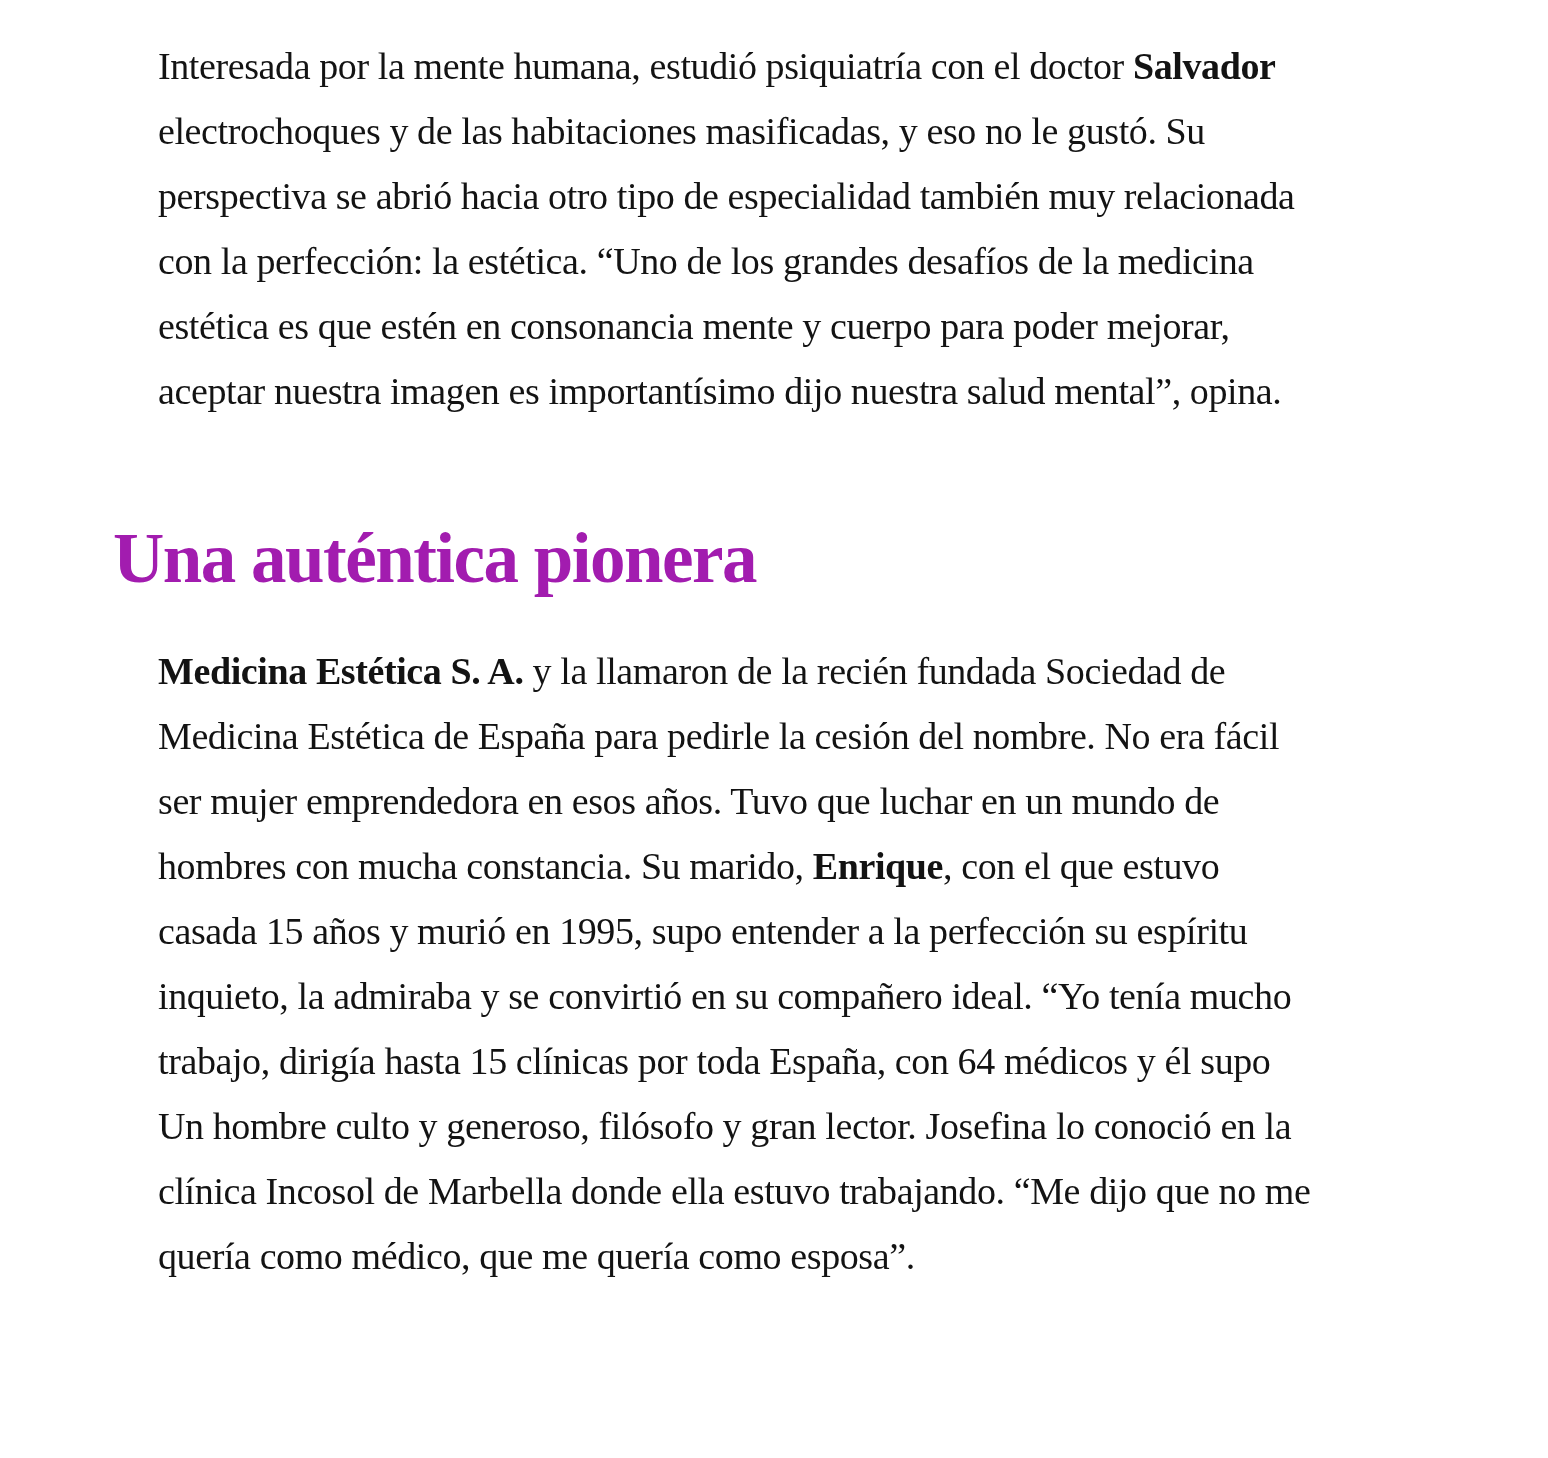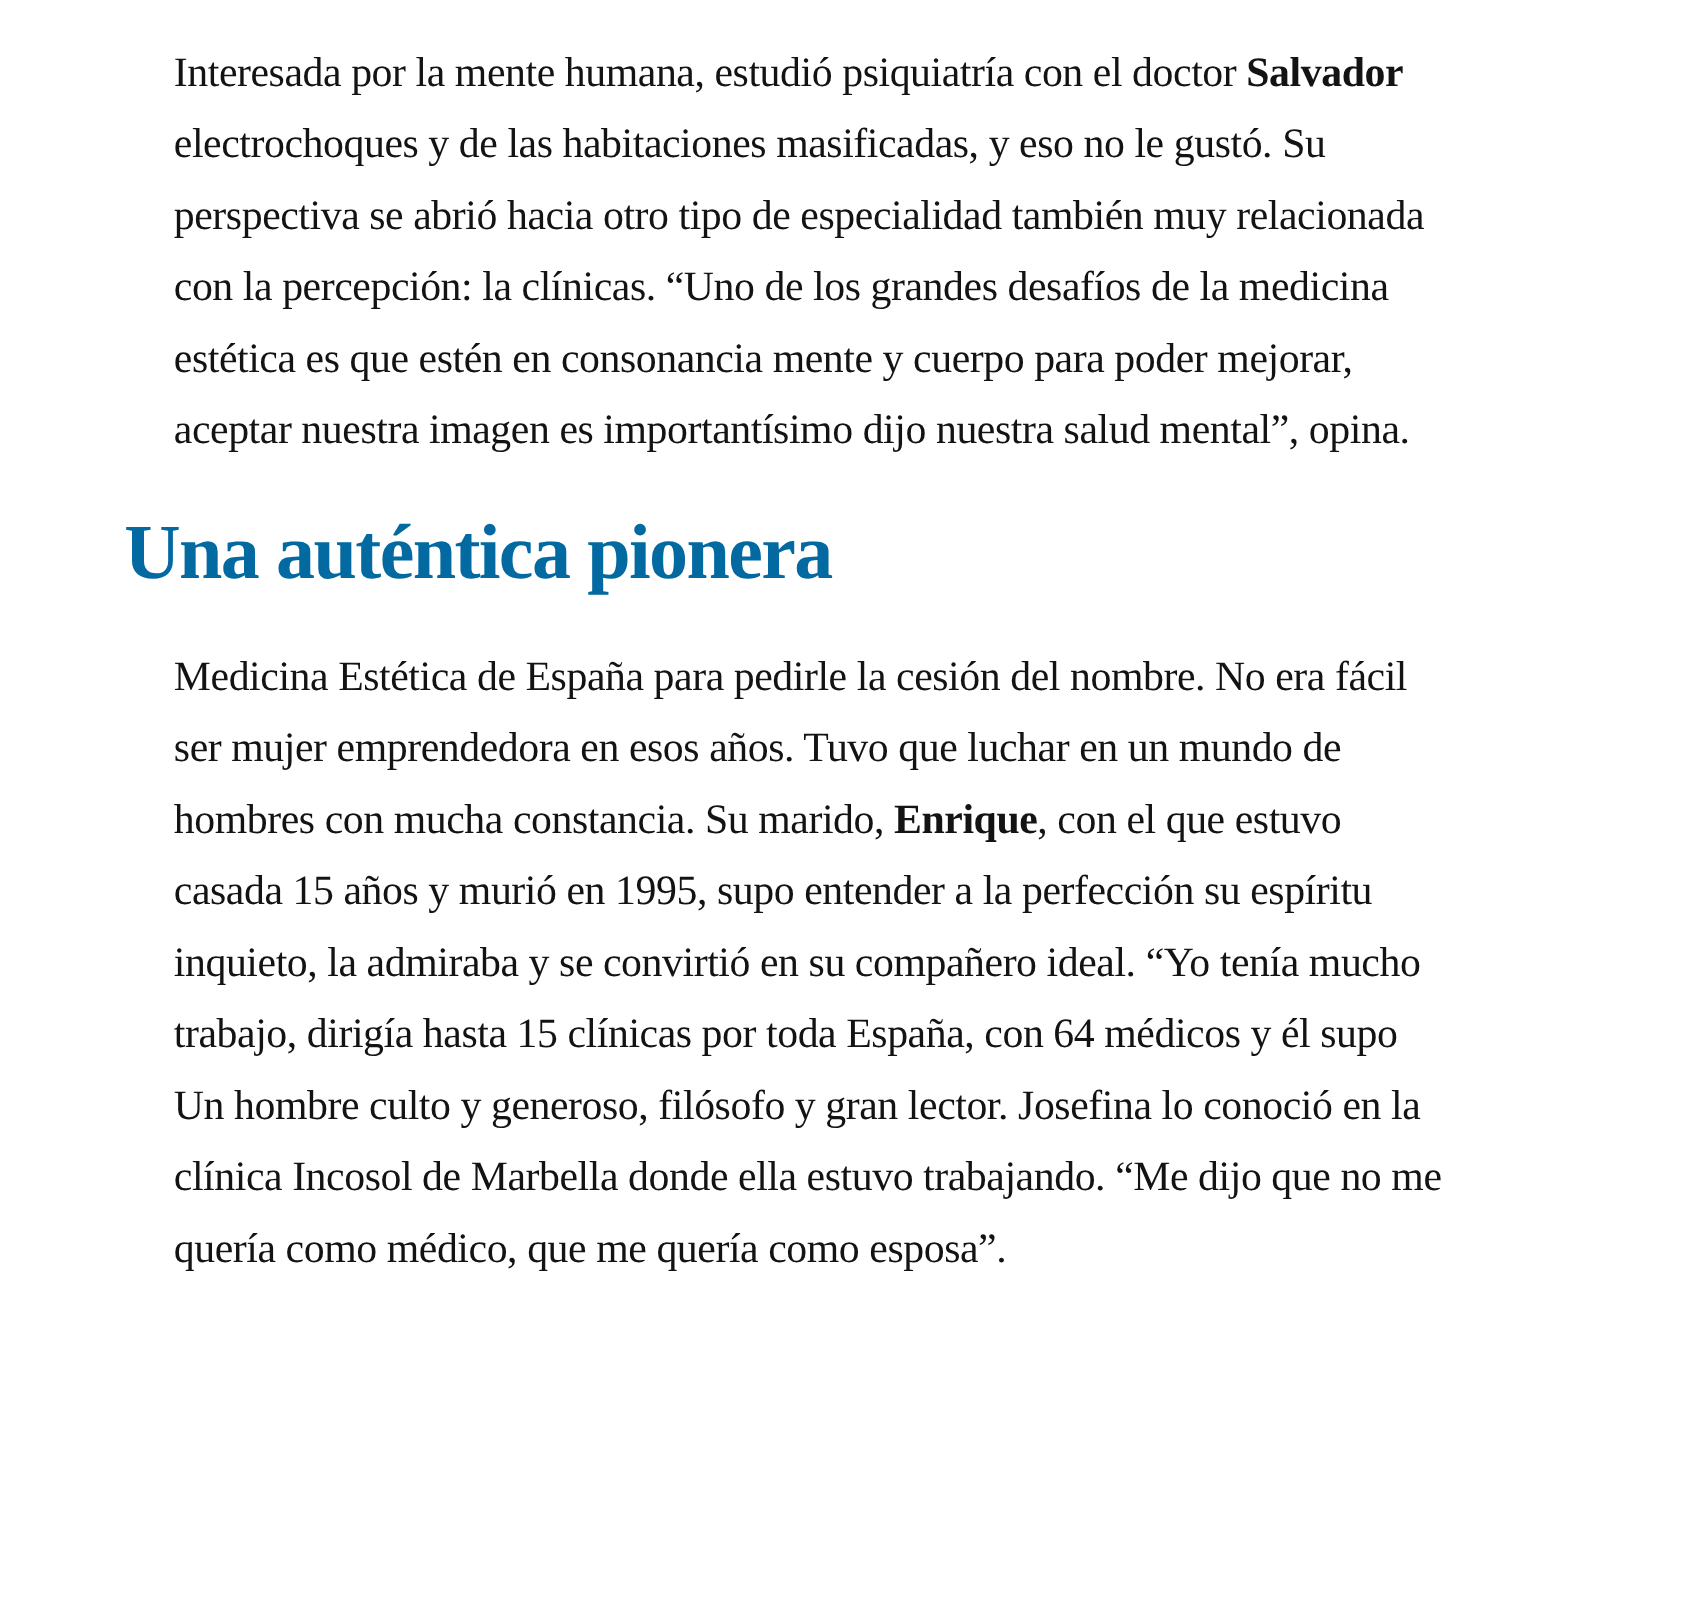--- a/index.html
+++ b/index.html
@@ -25,45 +25,46 @@
     letter-spacing: -0.4px;
   }
   .para b {
     font-weight: 700;
   }
   .line {
     display: block;
     white-space: nowrap;
   }
   .section-heading {
-    margin: 40px 0 42px 0;
+    margin: 96px 0 42px 0;
     font-size: 71px;
     line-height: 77px;
     font-weight: 700;
     letter-spacing: -1.5px;
-    color: #0369a1;
+    color: #a21caf;
     white-space: nowrap;
   }
 </style>
 </head>
 <body>
 
 <main class="article">
   <p class="para">
       <span class="line">Interesada por la mente humana, estudió psiquiatría con el doctor <b>Salvador</b></span>
       <span class="line">electrochoques y de las habitaciones masificadas, y eso no le gustó. Su</span>
       <span class="line">perspectiva se abrió hacia otro tipo de especialidad también muy relacionada</span>
-      <span class="line">con la percepción: la clínicas. “Uno de los grandes desafíos de la medicina</span>
+      <span class="line">con la perfección: la estética. “Uno de los grandes desafíos de la medicina</span>
       <span class="line">estética es que estén en consonancia mente y cuerpo para poder mejorar,</span>
       <span class="line">aceptar nuestra imagen es importantísimo dijo nuestra salud mental”, opina.</span>
     </p>
 
   <h2 class="section-heading">Una auténtica pionera</h2>
 
   <p class="para">
+      <span class="line"><b>Medicina Estética S. A.</b> y la llamaron de la recién fundada Sociedad de</span>
       <span class="line">Medicina Estética de España para pedirle la cesión del nombre. No era fácil</span>
       <span class="line">ser mujer emprendedora en esos años. Tuvo que luchar en un mundo de</span>
       <span class="line">hombres con mucha constancia. Su marido, <b>Enrique</b>, con el que estuvo</span>
       <span class="line">casada 15 años y murió en 1995, supo entender a la perfección su espíritu</span>
       <span class="line">inquieto, la admiraba y se convirtió en su compañero ideal. “Yo tenía mucho</span>
       <span class="line">trabajo, dirigía hasta 15 clínicas por toda España, con 64 médicos y él supo</span>
       <span class="line">Un hombre culto y generoso, filósofo y gran lector. Josefina lo conoció en la</span>
       <span class="line">clínica Incosol de Marbella donde ella estuvo trabajando. “Me dijo que no me</span>
       <span class="line">quería como médico, que me quería como esposa”.</span>
     </p>

